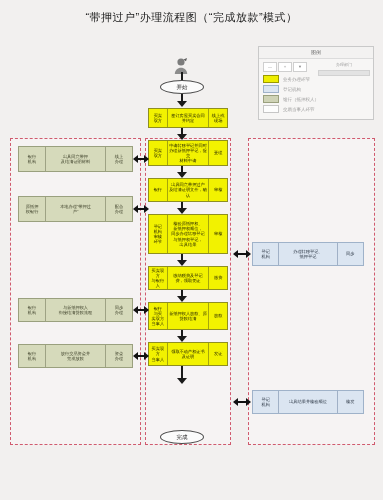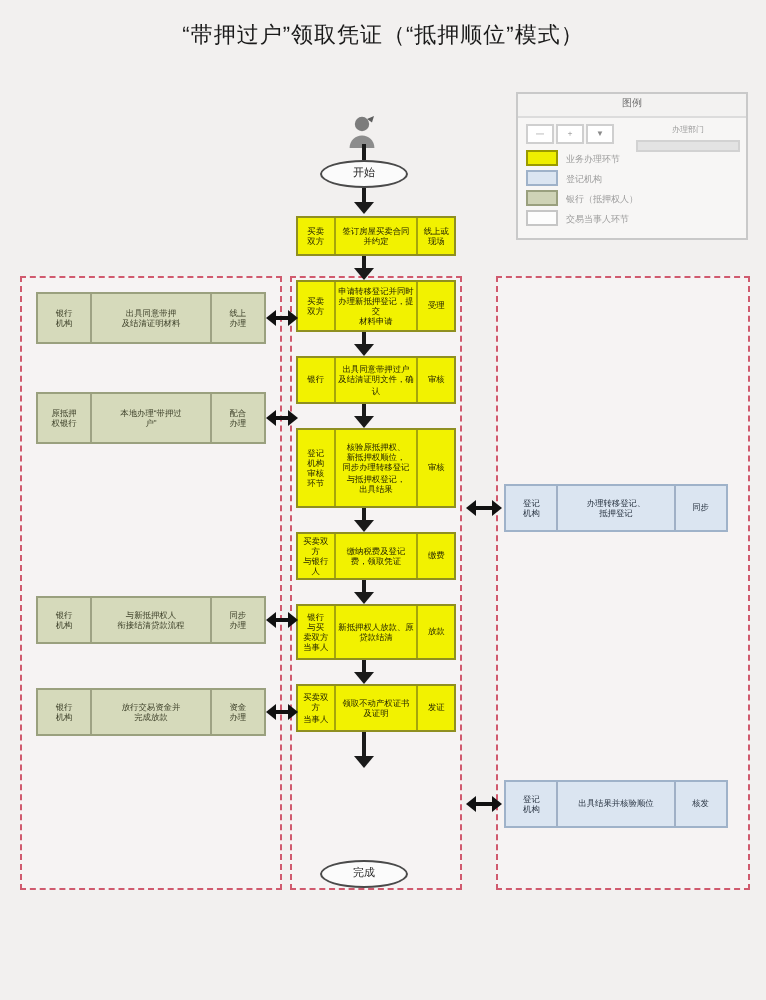--- a/index.html
+++ b/index.html
@@ -116,21 +116,21 @@
   .dbl .bar{flex:1;height:2.5px;background:#111;}
   .dbl .hl,.dbl .hr{width:0;height:0;border-top:4.5px solid transparent;border-bottom:4.5px solid transparent;}
   .dbl .hl{border-right:5px solid #111;}
   .dbl .hr{border-left:5px solid #111;}
 </style>
 </head>
 <body>
 
 <div id="page">
 
-  <div class="title">“带押过户”领取凭证（“抵押顺位”模式）</div>
+  <div class="title">“带押过户”办理流程图（“完成放款”模式）</div>
 
   <div class="legend">
     <div class="legend-title">图例</div>
     <div class="legend-body">
 
       <div class="legend-note">
         <span>办理部门</span>
         <span class="nb"></span>
       </div>
 

